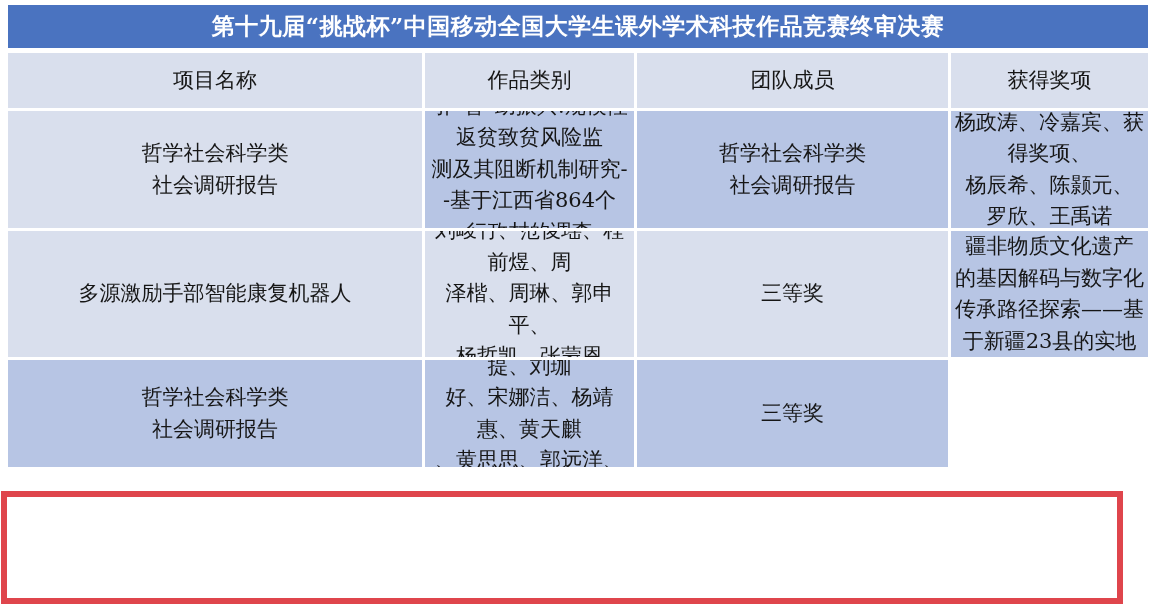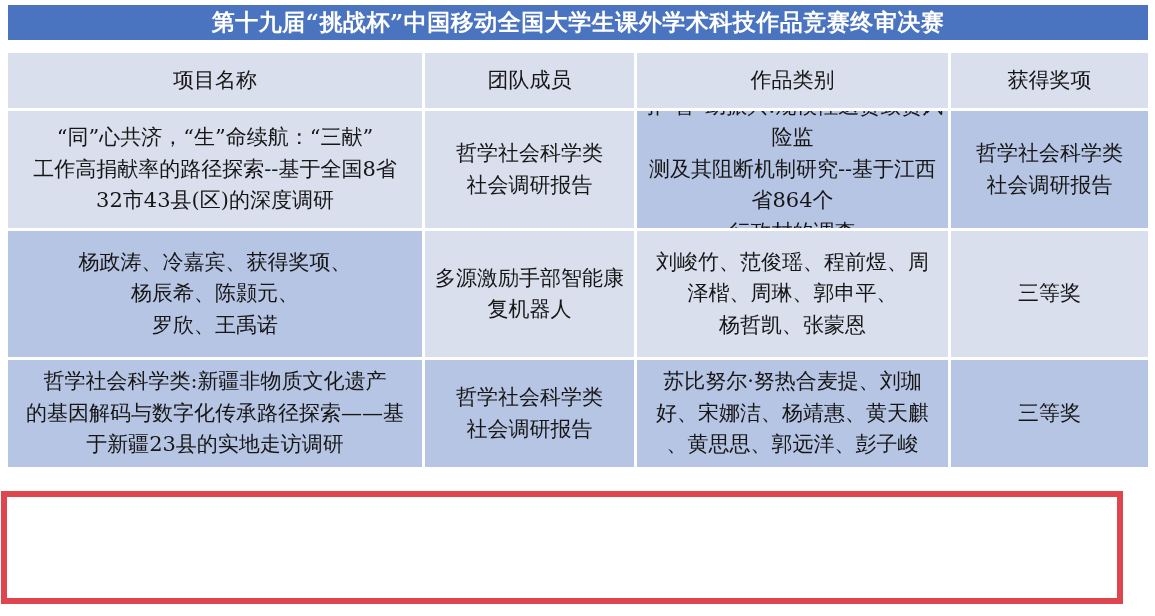--- a/index.html
+++ b/index.html
@@ -6,21 +6,21 @@
   html, body { background: #ffffff; }
   body {
     font-family: "DejaVu Serif", "Liberation Serif", serif;
     width: 1155px; height: 616px;
     position: relative; overflow: hidden;
   }
   .page { position: absolute; inset: 0; background: #ffffff; }
 
   .title-bar {
     position: absolute; left: 8px; top: 5px;
-    width: 1140px; height: 35px;
+    width: 1140px; height: 43px;
     background: var(--title-bar, #4A73C0);
     color: #ffffff; font-weight: bold; font-size: 23px;
     display: flex; align-items: center; justify-content: center;
     letter-spacing: 0.5px;
   }
 
   .grid {
     position: absolute; left: 8px; top: 53px; width: 1108px;
     display: grid;
     grid-template-columns: 414px 209px 311px 197px;
@@ -46,27 +46,24 @@
 </head>
 <body>
 
 <div class="page">
 
   <div class="title-bar">第十九届“挑战杯”中国移动全国大学生课外学术科技作品竞赛终审决赛</div>
 
   <div class="grid">
 
     <div class="cell light">项目名称</div>
+    <div class="cell light">作品类别</div>
     <div class="cell light">团队成员</div>
-    <div class="cell light">作品类别</div>
     <div class="cell light">获得奖项</div>
 
-    <div class="cell light">“同”心共济，“生”命续航：“三献”
-工作高捐献率的路径探索--基于全国8省
-32市43县(区)的深度调研</div>
     <div class="cell light">哲学社会科学类
 社会调研报告</div>
 
     <div class="cell dark">引“智”助振兴:规模性返贫致贫风险监
 测及其阻断机制研究--基于江西省864个
 行政村的调查</div>
     <div class="cell dark">哲学社会科学类
 社会调研报告</div>
     <div class="cell dark">杨政涛、冷嘉宾、获得奖项、
 杨辰希、陈颢元、

